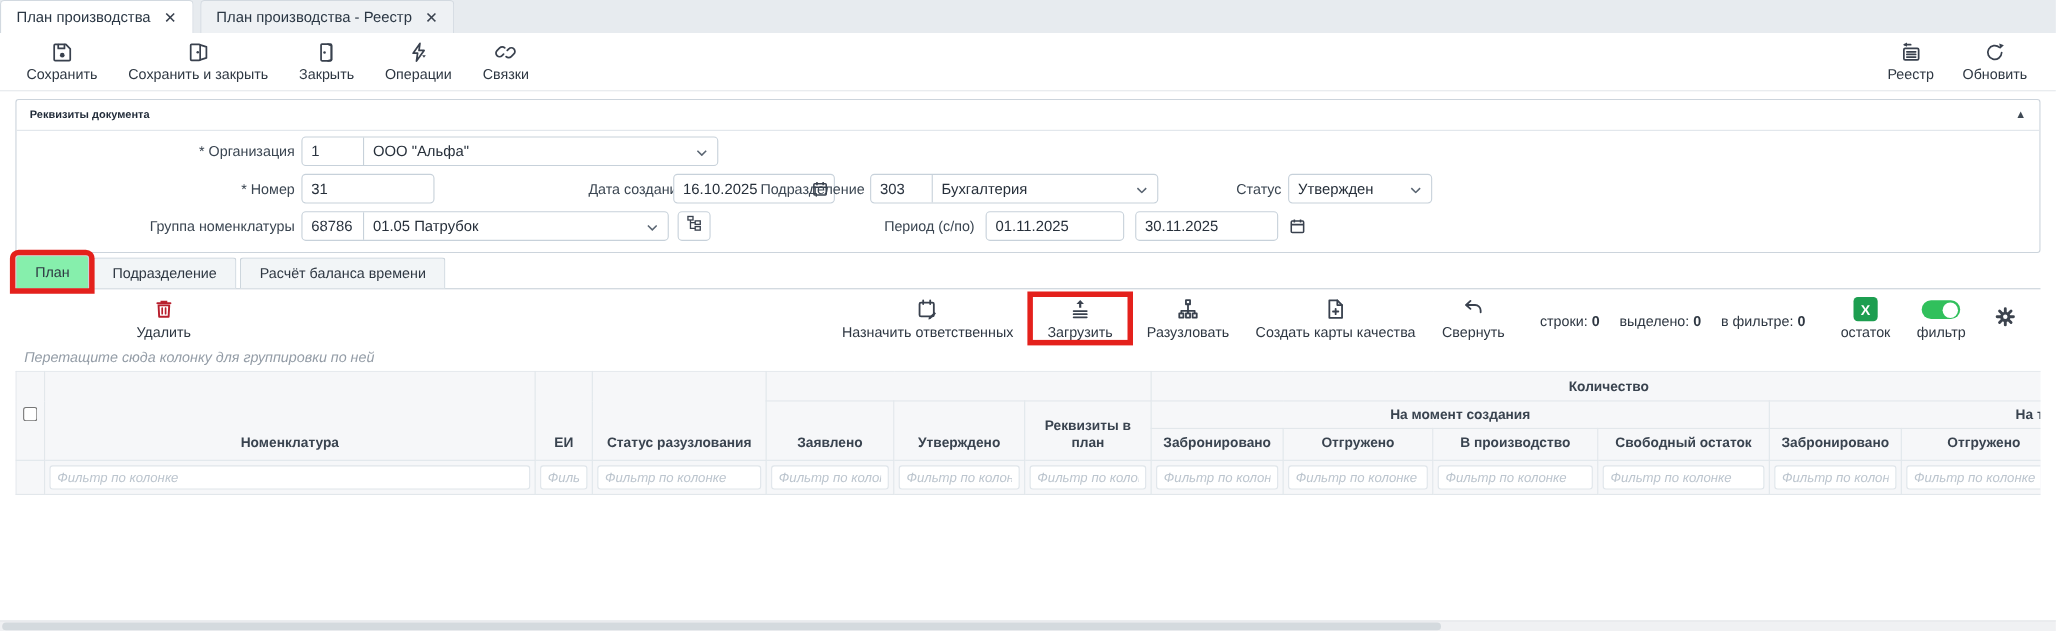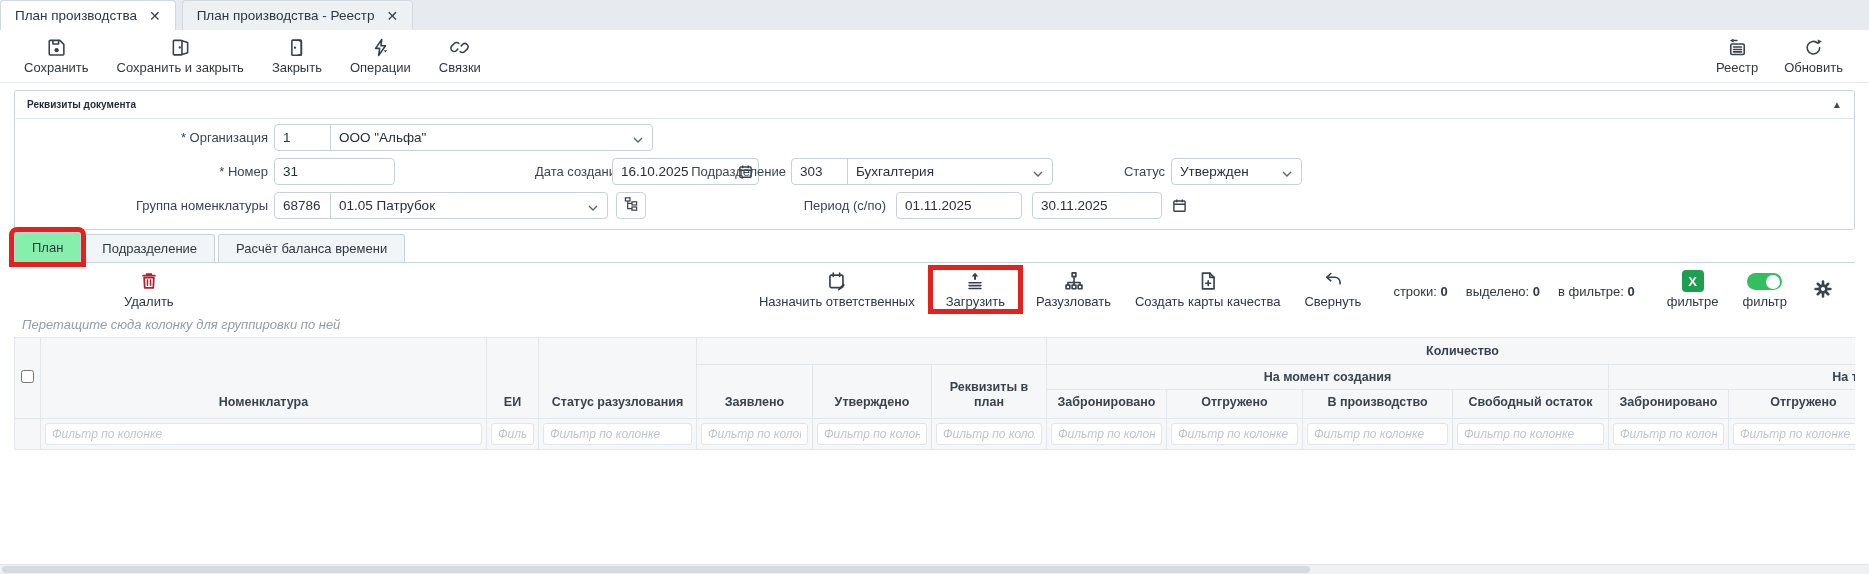--- a/index.html
+++ b/index.html
@@ -320,21 +320,21 @@
       </div>
 
       <div class="counters">
         <span><span>строки:</span> <b>0</b></span>
         <span><span>выделено:</span> <b>0</b></span>
         <span><span>в фильтре:</span> <b>0</b></span>
       </div>
 
       <div class="grid-btn">
         <span class="xbox">X</span>
-        <span class="lbl">фильтре</span>
+        <span class="lbl">остаток</span>
       </div>
       <div class="grid-btn">
         <span class="toggle">
             <span class="knob"></span>
           </span>
         <span class="lbl">фильтр</span>
       </div>
       <div class="gear-btn">
         <span><svg width="20" height="20" viewBox="0 0 20 20">
               <g stroke="#3c434e" stroke-width="2.6" stroke-linecap="round">

